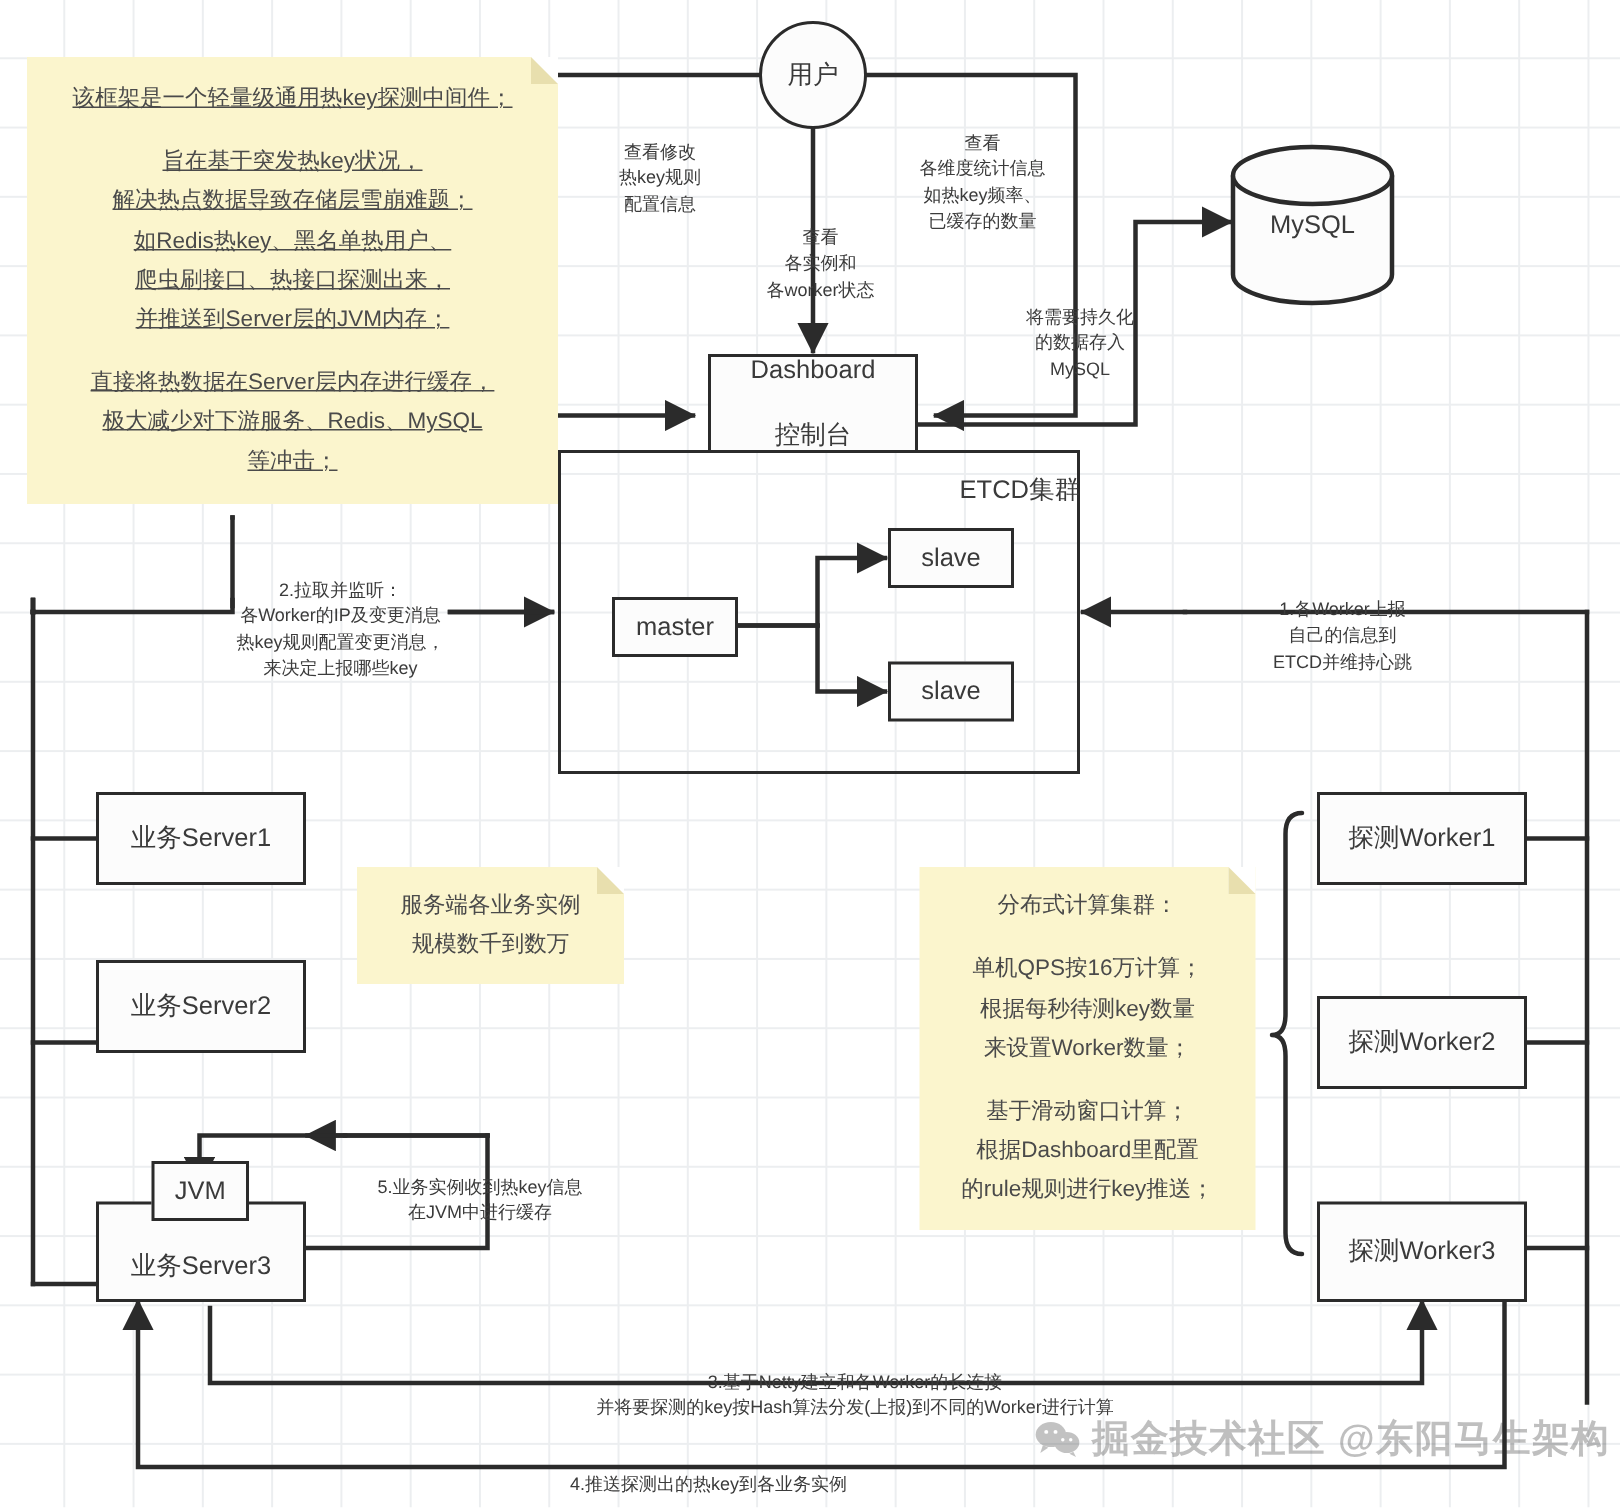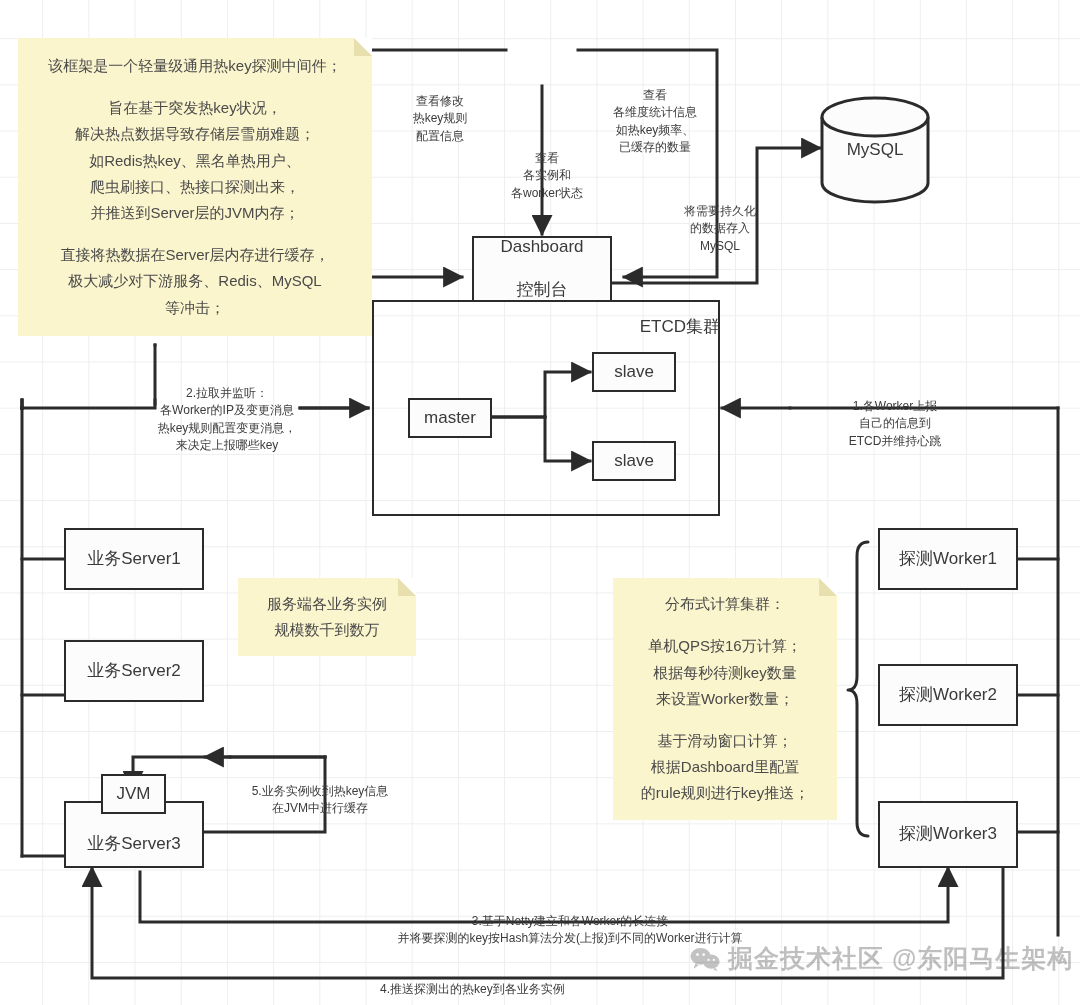--- a/index.html
+++ b/index.html
@@ -137,20 +137,23 @@
 
     <path d="M 868 542 Q 857 542 857 556 L 857 676 Q 857 690 848 690
              Q 857 690 857 704 L 857 822 Q 857 836 868 836" fill="none" stroke="#2b2b2b" stroke-width="3" stroke-linecap="round" stroke-linejoin="round"></path>
 
     <g stroke="#2b2b2b" stroke-width="3" fill="#fcfcfc">
       <path d="M 822 117 L 822 183 A 53 19 0 0 0 928 183 L 928 117"></path>
       <ellipse cx="875" cy="117" rx="53" ry="19"></ellipse>
     </g>
   </svg>
 
+  <div class="node circle" style="left:506px;top:14px;width:72px;height:72px;">
+    <span>用户</span>
+  </div>
 
   <div class="node" style="left:472px;top:236px;width:140px;height:66px;flex-direction:column;gap:20px;">
     <span>Dashboard</span>
     <span>控制台</span>
   </div>
 
   <div class="cyl-text" style="left:822px;top:140px;width:106px;">MySQL</div>
 
   <div class="etcdbox" style="left:372px;top:300px;width:348px;height:216px;"></div>
   <div class="grouplabel" style="left:372px;top:315px;width:348px;">ETCD集群</div>
@@ -208,21 +211,21 @@
   <div class="elabel" style="left:112px;top:362px;width:230px;">2.拉取并监听：
 各Worker的IP及变更消息
 热key规则配置变更消息，
 来决定上报哪些key</div>
   <div class="elabel" style="left:300px;top:890px;width:540px;">3.基于Netty建立和各Worker的长连接
 并将要探测的key按Hash算法分发(上报)到不同的Worker进行计算</div>
   <div class="elabel" style="left:380px;top:958px;width:300px;text-align:left;">4.推送探测出的热key到各业务实例</div>
   <div class="elabel" style="left:205px;top:760px;width:230px;">5.业务实例收到热key信息
 在JVM中进行缓存</div>
 
-  <div class="note" style="left:18px;top:38px;width:354px;height:298px;padding:14px 10px;">
+  <div class="note" style="left:18px;top:38px;width:354px;height:298px;padding:14px 10px;text-decoration:underline;">
     <span class="fold"></span>
     <p>该框架是一个轻量级通用热key探测中间件；</p>
     <p class="gap">旨在基于突发热key状况，</p>
     <p>解决热点数据导致存储层雪崩难题；</p>
     <p>如Redis热key、黑名单热用户、</p>
     <p>爬虫刷接口、热接口探测出来，</p>
     <p>并推送到Server层的JVM内存；</p>
     <p class="gap">直接将热数据在Server层内存进行缓存，</p>
     <p>极大减少对下游服务、Redis、MySQL</p>
     <p>等冲击；</p>

